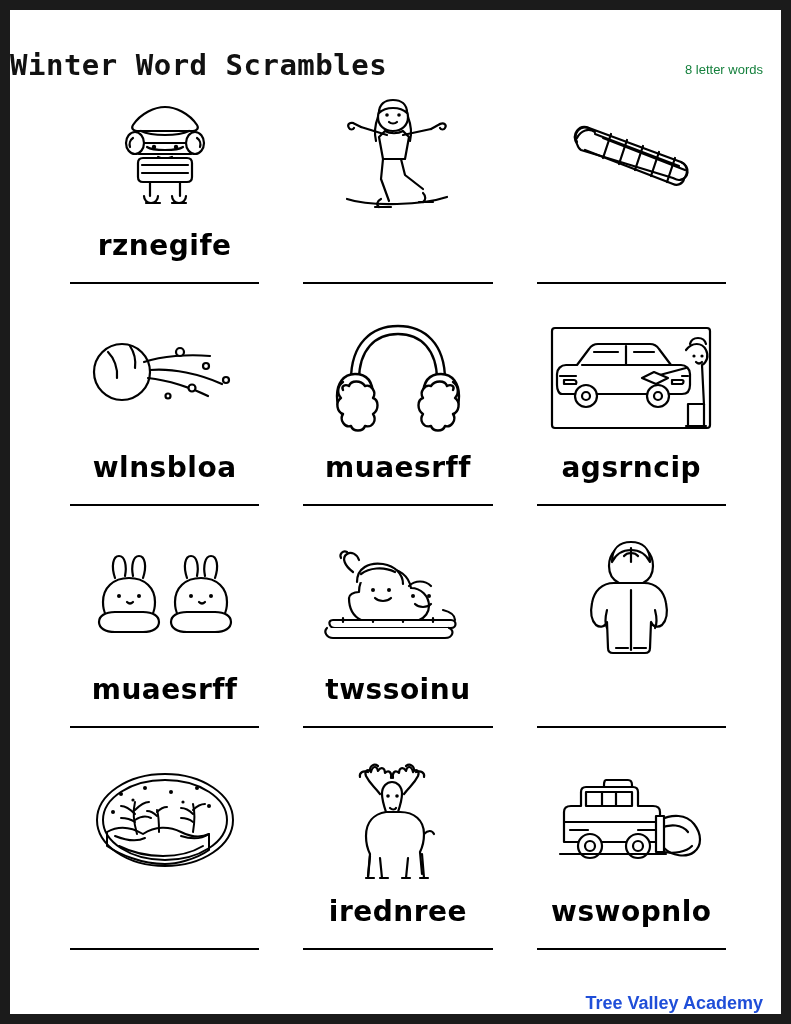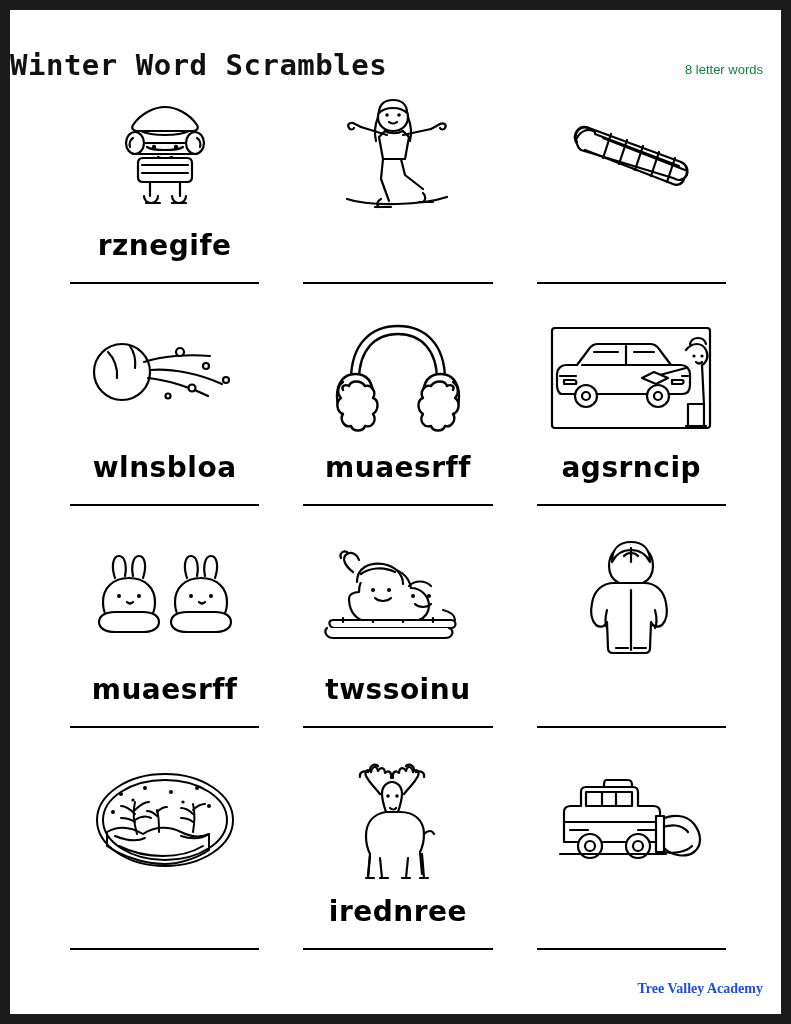--- a/index.html
+++ b/index.html
@@ -87,24 +87,24 @@
   .answer-line {
     position: absolute;
     bottom: 28px;
     left: 22px;
     right: 22px;
     border-top: 2.5px solid #000;
   }
   .footer {
     position: absolute;
     right: 18px;
-    bottom: 17px;
-    font-family: Liberation Serif, serif;
+    bottom: 0;
+    font-family: Liberation Sans, sans-serif;
     font-weight: bold;
-    font-size: 14px;
+    font-size: 18px;
     color: #1f4ed8;
   }
   svg path, svg circle, svg ellipse, svg line, svg rect, svg polyline, svg polygon {
     vector-effect: non-scaling-stroke;
   }
 </style>
 </head>
 <body>
 
 <div class="page">
@@ -372,19 +372,20 @@
           <circle cx="92" cy="80" r="12" fill="#fff"></circle>
           <circle cx="92" cy="80" r="5" fill="#fff"></circle>
           <path d="M114 54c12-6 26-6 34 4 8 10 8 22 0 28-8 6-22 4-30-4z" fill="#fff"></path>
           <path d="M114 62c10-4 22-4 28 4"></path>
           <path d="M118 86c10 2 22 0 28-6"></path>
           <path d="M110 50h8v36h-8z" fill="#fff"></path>
           <path d="M60 14h22c3 0 4 2 4 5v2H58v-2c0-3 1-5 2-5z" fill="#fff"></path>
           <path d="M14 88h106"></path>
         </svg>
       </div>
+      <div class="word">wswopnlo</div>
       <div class="answer-line"></div>
     </div>
 
   </div>
 
   <div class="footer">Tree Valley Academy</div>
 </div>
 
 </body></html>

